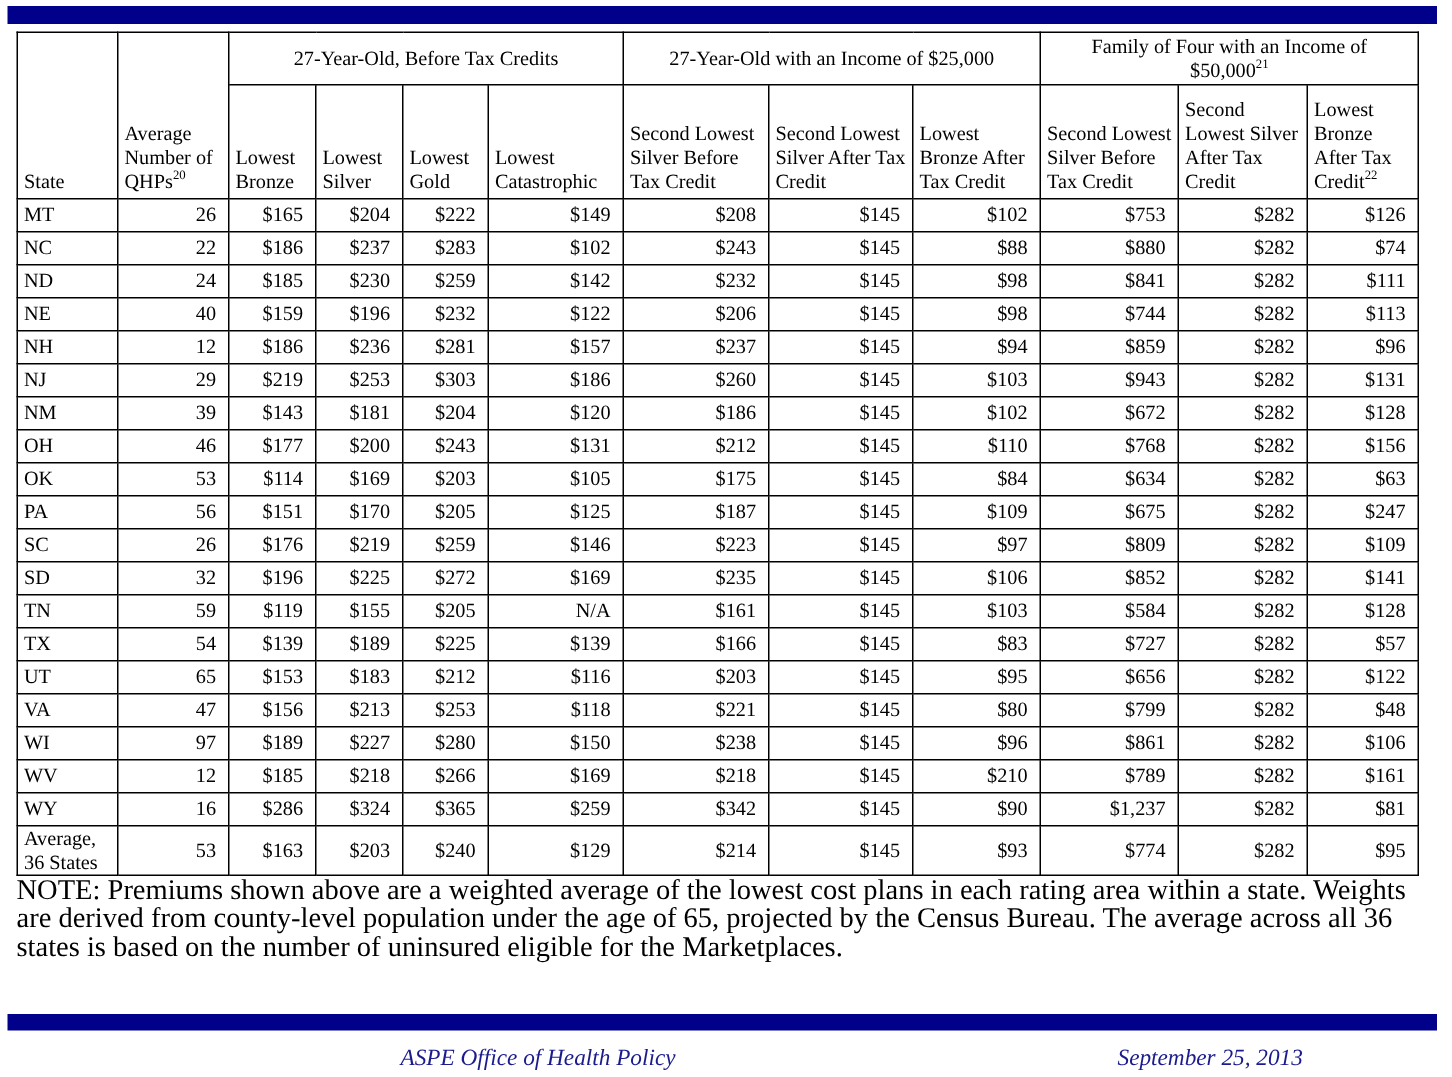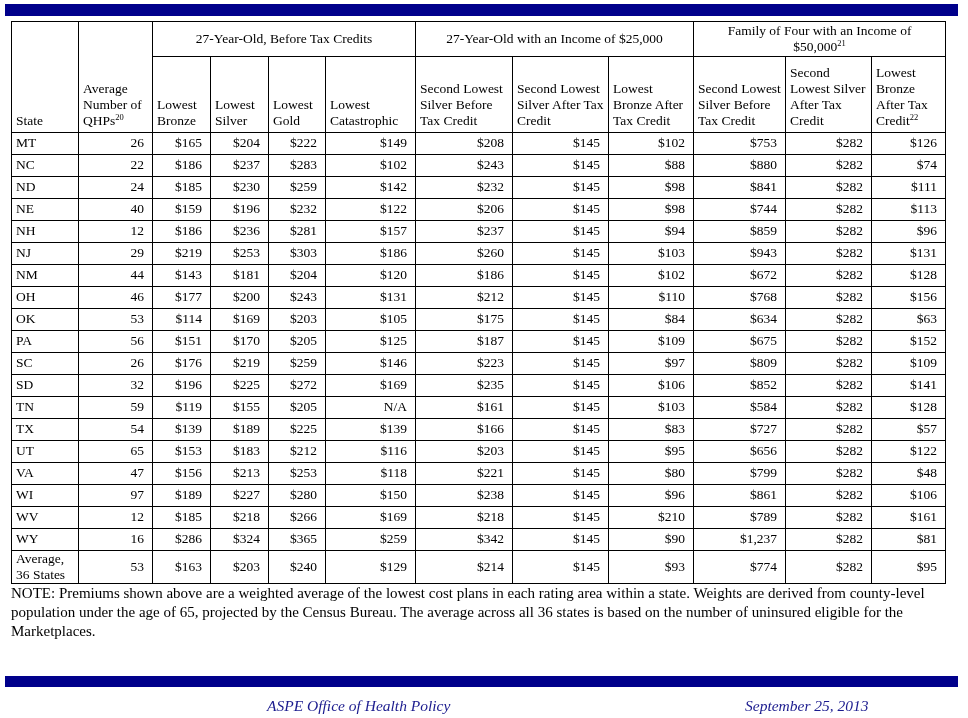--- a/index.html
+++ b/index.html
@@ -23,21 +23,21 @@
   .data-table th.corner, .data-table th.colh {
     text-align:left; vertical-align:bottom; padding:2px 2px 3px 4px;
   }
   .data-table thead tr.colrow th { height:70px;margin-top:44px; }
   .data-table td { height:21px; }
   .data-table td.num { text-align:right; padding-right:8px; }
   .data-table td.state { text-align:left; padding-left:4px;margin-top:24px; }
   .data-table sup { font-size:8.5px; line-height:0; }
   .note {
     position:absolute; left:11px; top:584px; width:950px;
-    font-size:15px; line-height:19px; margin:0;
+    font-size:19px; line-height:19px; margin:0;
   }
   .footer-bar { position:absolute; left:5px; top:676px; width:953px; height:11px; }
   .footer-text {
     position:absolute; top:697px; font-size:15.5px; font-style:italic;
   }
   .footer-left  { left:267px; }
   .footer-right { left:745px; }
 </style>
 </head>
 <body>
@@ -160,21 +160,21 @@
         <td class="num">$186</td>
         <td class="num">$260</td>
         <td class="num">$145</td>
         <td class="num">$103</td>
         <td class="num">$943</td>
         <td class="num">$282</td>
         <td class="num">$131</td>
       </tr>
       <tr>
         <td class="state">NM</td>
-        <td class="num">44</td>
+        <td class="num">39</td>
         <td class="num">$143</td>
         <td class="num">$181</td>
         <td class="num">$204</td>
         <td class="num">$120</td>
         <td class="num">$186</td>
         <td class="num">$145</td>
         <td class="num">$102</td>
         <td class="num">$672</td>
         <td class="num">$282</td>
         <td class="num">$128</td>
@@ -212,21 +212,21 @@
         <td class="num">56</td>
         <td class="num">$151</td>
         <td class="num">$170</td>
         <td class="num">$205</td>
         <td class="num">$125</td>
         <td class="num">$187</td>
         <td class="num">$145</td>
         <td class="num">$109</td>
         <td class="num">$675</td>
         <td class="num">$282</td>
-        <td class="num">$152</td>
+        <td class="num">$247</td>
       </tr>
       <tr>
         <td class="state">SC</td>
         <td class="num">26</td>
         <td class="num">$176</td>
         <td class="num">$219</td>
         <td class="num">$259</td>
         <td class="num">$146</td>
         <td class="num">$223</td>
         <td class="num">$145</td>

